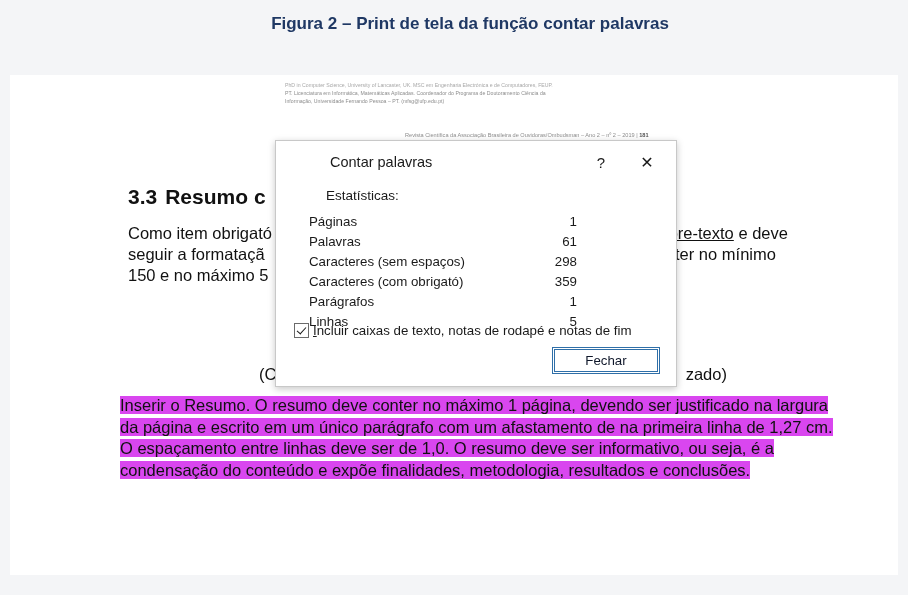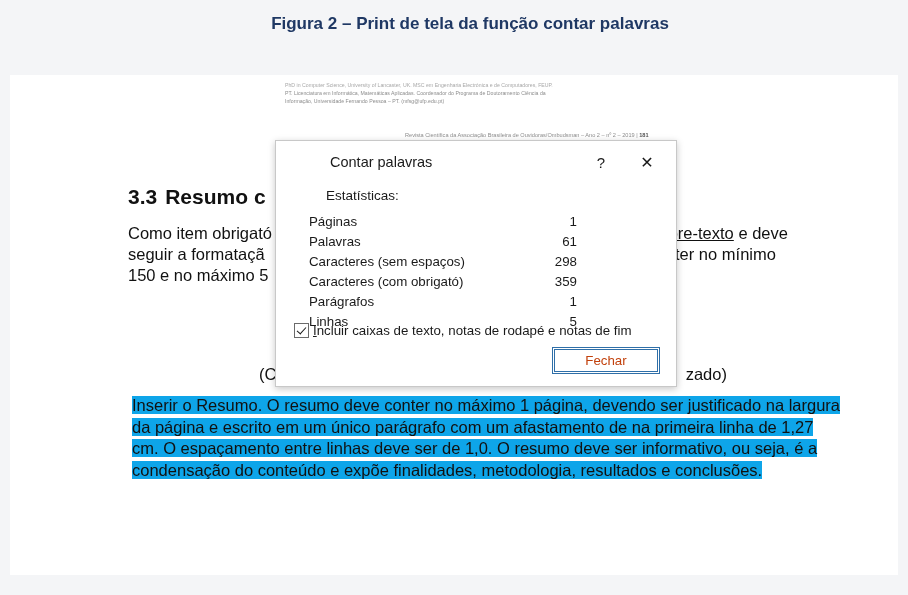--- a/index.html
+++ b/index.html
@@ -100,23 +100,22 @@
     position: absolute;
     left: 110px;
     top: 320px;
     width: 723px;
     font-size: 16.5px;
     line-height: 21.5px;
     color: #111;
     font-family: "Liberation Sans", sans-serif;
   }
   .highlight-block .hl {
-    background: #0ea5e9;
+    background: #d946ef;
     box-decoration-break: clone;
-    margin-left: 12px;
     -webkit-box-decoration-break: clone;
   }
   .keywords {
     position: absolute;
     left: 110px;
     top: 432px;
     width: 723px;
     font-size: 16.5px;
     color: #111;
     font-family: "Liberation Sans", sans-serif;
@@ -240,21 +239,21 @@
     position: absolute;
     right: 16px;
     bottom: 12px;
     width: 108px;
     height: 27px;
     background: #ffffff;
     border: 1px solid #2f6fa8;
     outline: 1px solid #2f6fa8;
     outline-offset: -3px;
     font-size: 13.3px;
-    color: #c2410c;
+    color: #0f172a;
     font-family: "Liberation Sans", sans-serif;
     cursor: default;
   }
 </style>
 </head>
 <body>
 
 <div class="page">
 
   <div class="figure-caption">Figura 2 – Print de tela da função contar palavras</div>

